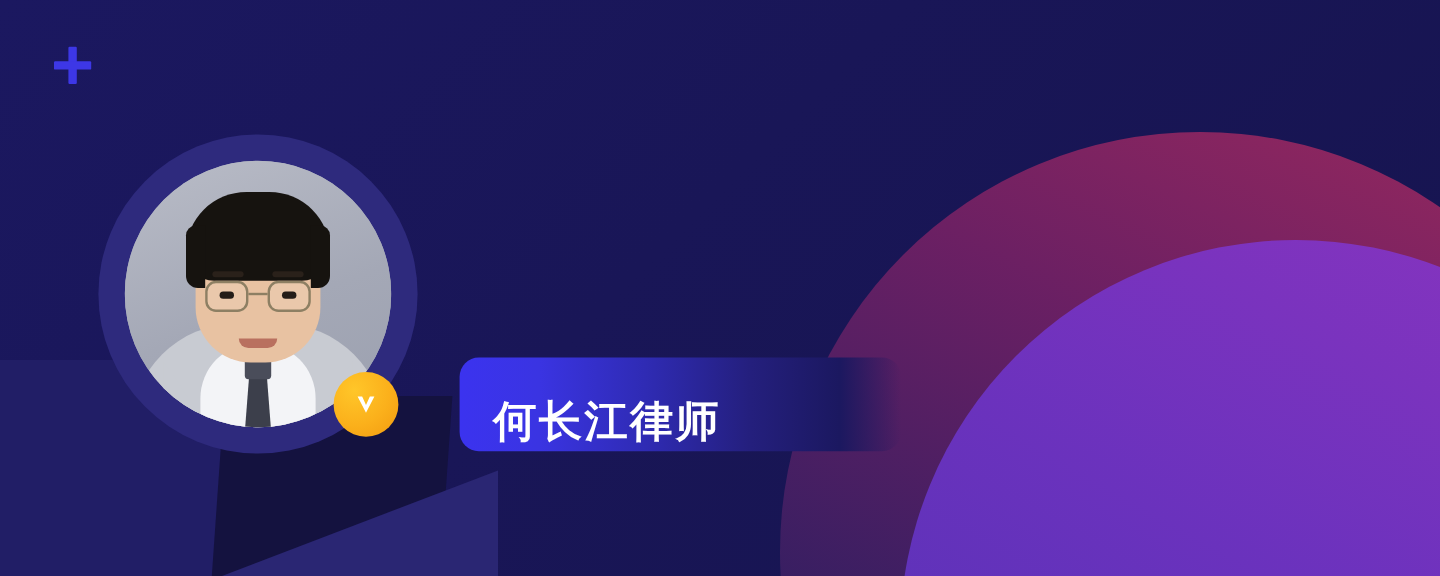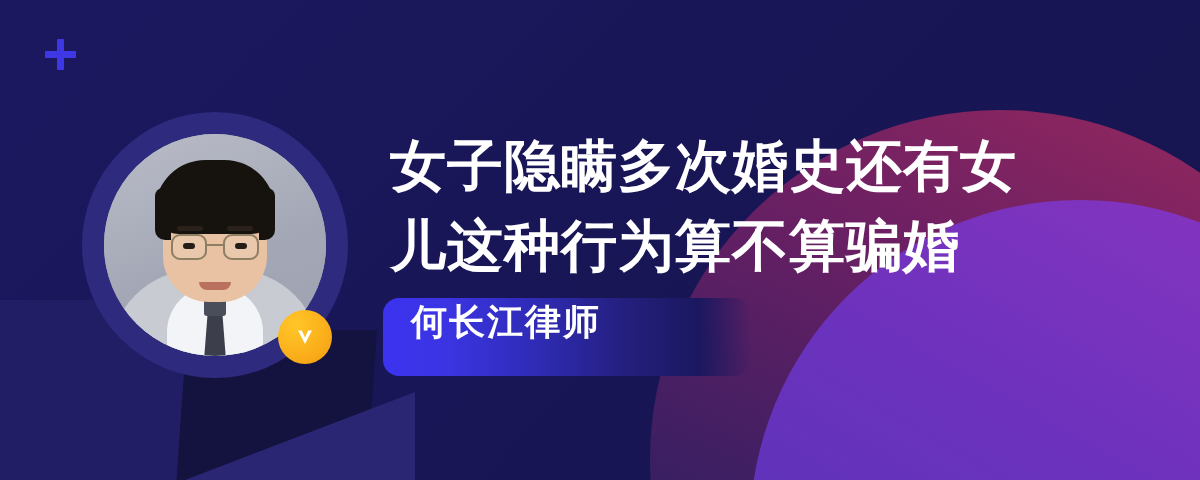--- a/index.html
+++ b/index.html
@@ -307,21 +307,21 @@
   }
 
   .name-badge {
     position: absolute;
     left: 383px;
     top: 298px;
     height: 78px;
     min-width: 345px;
     padding: 0 150px 0 28px;
     display: flex;
-    align-items: flex-start;
+    align-items: flex-end;
     border-radius: 16px;
     background: linear-gradient(90deg, #3b33ef 0%, #3a34e2 18%, #2f2bb4 42%, #241f7d 66%, #1b1860 86%, rgba(25,22,87,0) 100%);
   }
   .name-badge-text {
     color: #ffffff;
     font-size: 36px;
     font-weight: 700;
     letter-spacing: 2px;
     white-space: nowrap;
   }
@@ -364,20 +364,18 @@
       <div class="p-eye-r"></div>
       <div class="p-mouth"></div>
     </div>
     <div class="verified-badge">
       <svg width="30" height="30" viewBox="0 0 30 30" aria-hidden="true">
         <path d="M8 8.5 L15 22 L22 8.5 L18.2 8.5 L15 15.6 L11.8 8.5 Z" fill="#ffffff"></path>
       </svg>
     </div>
   </div>
 
-  <div class="headline">女子隐瞒多次婚史还有女
-儿这种行为算不算骗婚</div>
 
   <div class="name-badge">
     <span class="name-badge-text">何长江律师</span>
   </div>
 
 </div>
 
 </body></html>

